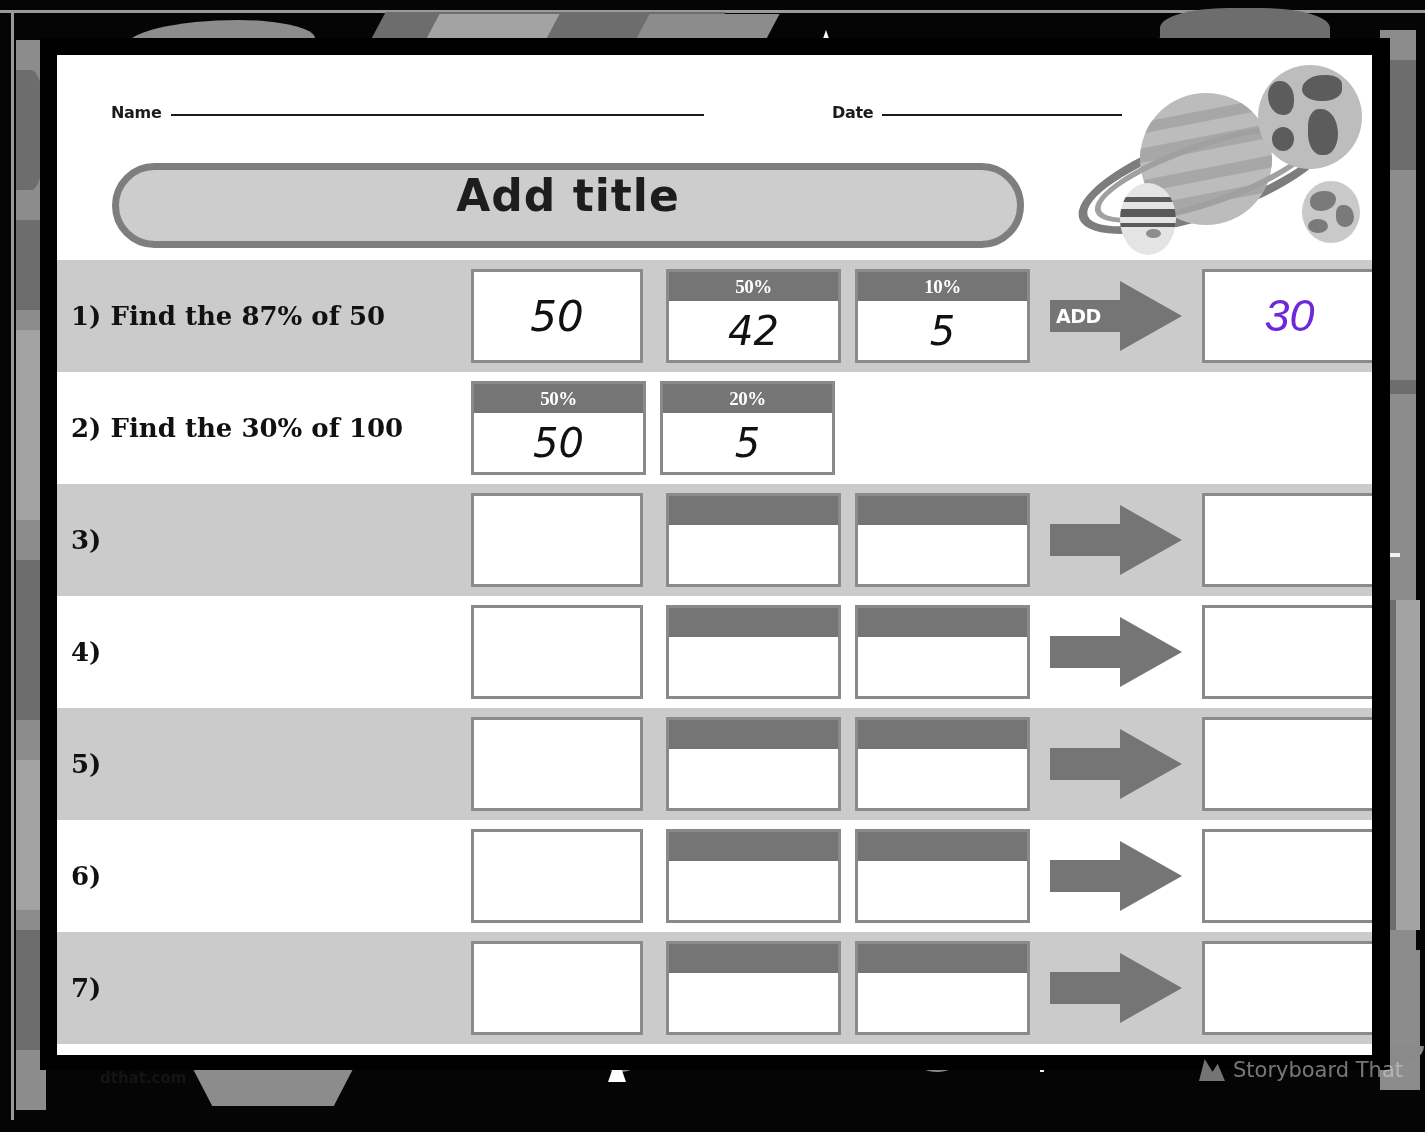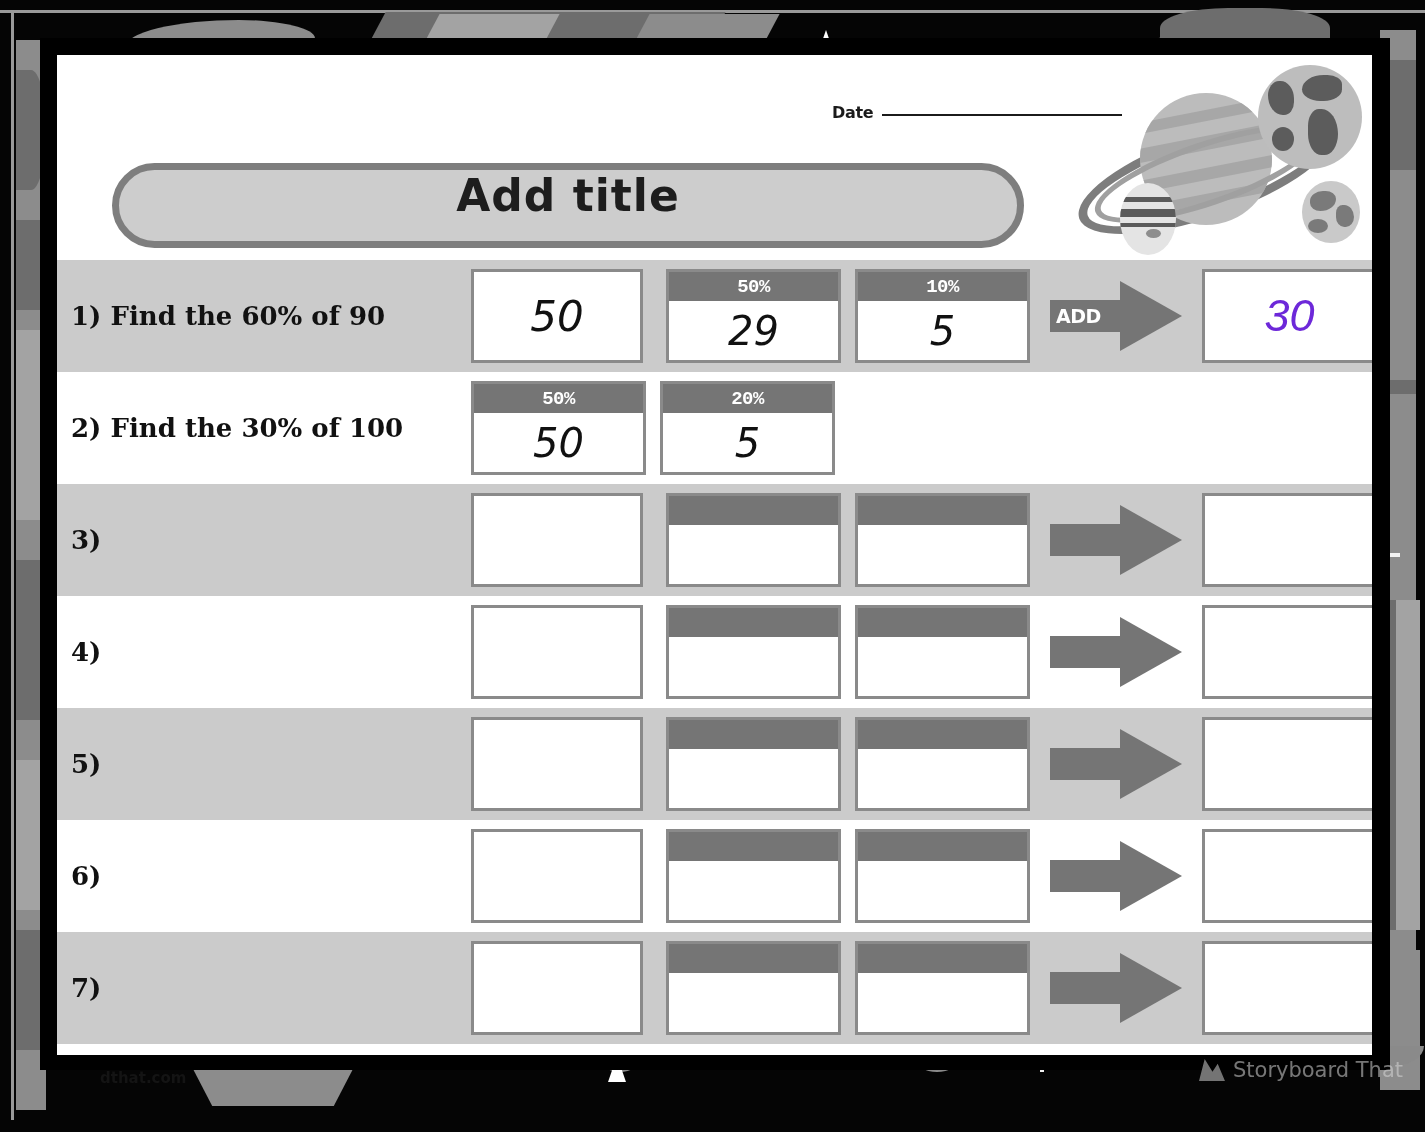--- a/index.html
+++ b/index.html
@@ -268,21 +268,21 @@
   }
   .pct-head {
     height: 29px;
     background: #757575;
     display: flex;
     align-items: center;
     justify-content: center;
     flex: none;
   }
   .pct-head-text {
-    font-family: Liberation Mono, monospace;
+    font-family: Liberation Serif, serif;
     font-weight: bold;
     font-size: 19px;
     color: #ffffff;
     letter-spacing: -0.5px;
   }
   .pct-body {
     flex: 1;
     display: flex;
     align-items: center;
     justify-content: center;
@@ -434,20 +434,24 @@
     <div class="star" style="left:1040px;top:1058px;width:4px;height:14px;"></div>
     <div class="dome" style="left:1358px;top:1046px;width:66px;height:20px;transform:rotate(180deg);"></div>
 
     <div style="position:absolute;left:40px;top:38px;width:1350px;height:1032px;background:#000;"></div>
   </div>
 
   <div id="page">
 
     <div class="header-zone">
 
+      <div class="field-row name">
+        <span class="field-label">Name</span>
+        <span class="field-rule name"></span>
+      </div>
 
       <div class="field-row date">
         <span class="field-label">Date</span>
         <span class="field-rule date"></span>
       </div>
 
       <div class="title-pill">
         <span class="title-pill-text">Add title</span>
       </div>
 
@@ -482,32 +486,32 @@
           <div class="cont2" style="left:34px;top:24px;width:18px;height:22px;border-radius:40% 60% 50% 50%;"></div>
           <div class="cont2" style="left:6px;top:38px;width:20px;height:14px;border-radius:50%;"></div>
         </div>
       </div>
     </div>
 
     <div class="sheet">
 
       <div class="row shaded">
         <div class="q-cell">
-          <div class="q-text">1) Find the 60% of 90</div>
+          <div class="q-text">1) Find the 87% of 50</div>
         </div>
         <div class="boxes">
           <div class="val-box">
             <span class="val-num">50</span>
           </div>
           <div class="pct-box">
             <div class="pct-head">
               <span class="pct-head-text">50%</span>
             </div>
             <div class="pct-body">
-              <span class="pct-num">29</span>
+              <span class="pct-num">42</span>
             </div>
           </div>
           <div class="pct-box">
             <div class="pct-head">
               <span class="pct-head-text">10%</span>
             </div>
             <div class="pct-body">
               <span class="pct-num">5</span>
             </div>
           </div>

